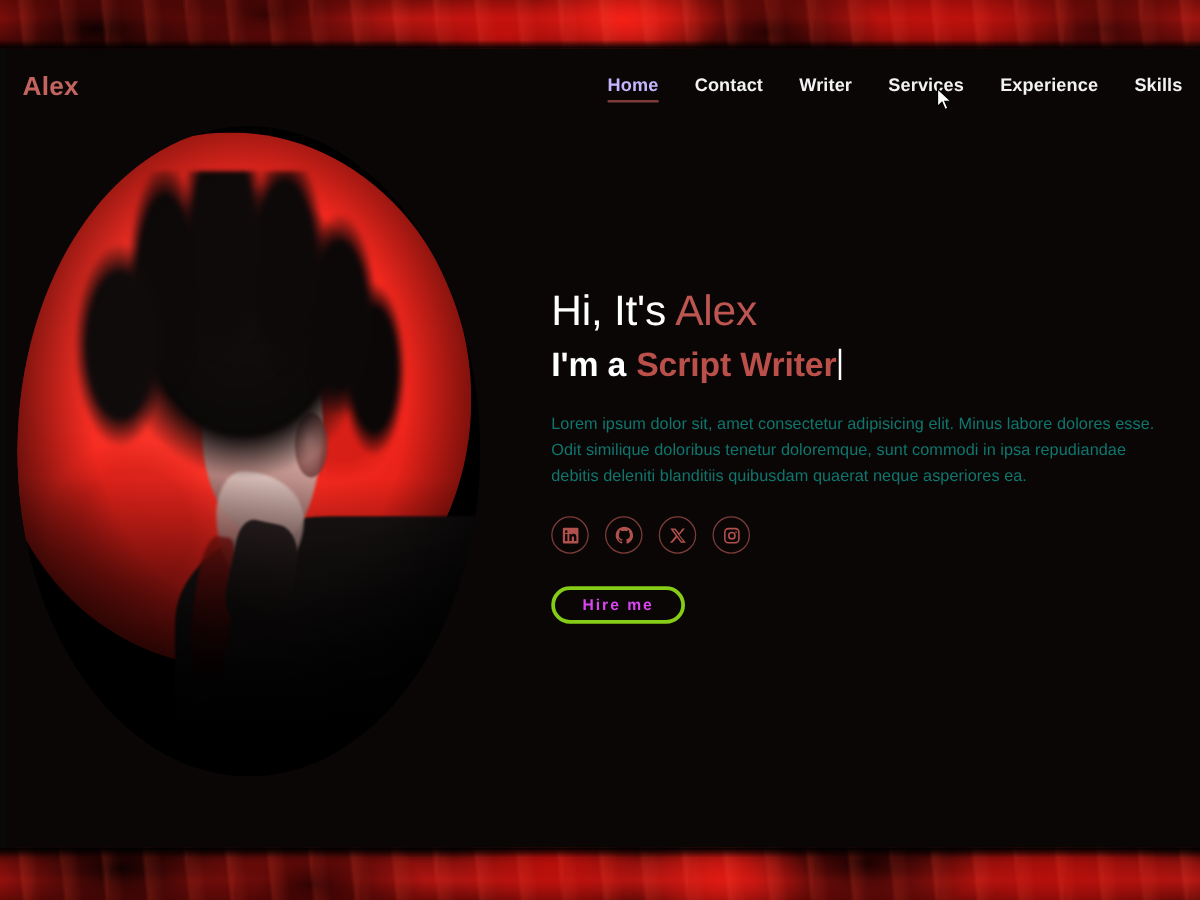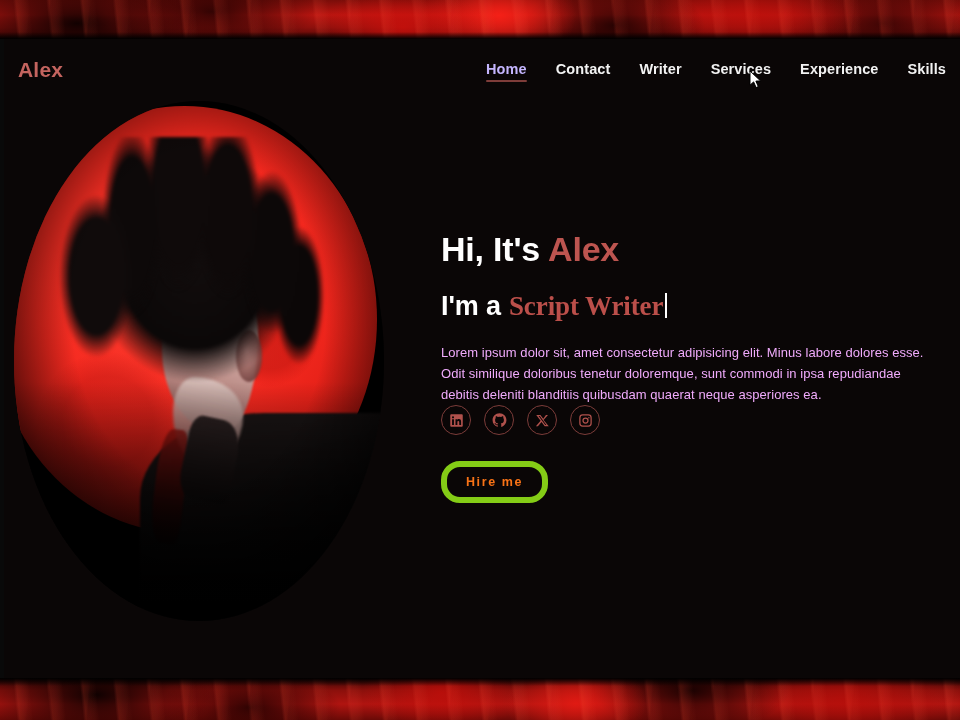--- a/index.html
+++ b/index.html
@@ -207,58 +207,59 @@
     position:absolute; inset:0;
     background:radial-gradient(ellipse 62% 58% at 50% 42%, rgba(0,0,0,0) 55%, rgba(0,0,0,.85) 100%);
   }
 
   
   .hero {
     position:absolute; left:437px; top:190px; width:505px;
     z-index:10;
   }
   .hero-line1 {
-    font-size:34px; font-weight:700; color:#ffffff;
+    font-size:34px; font-weight:400; color:#ffffff;
     letter-spacing:-.2px; line-height:1.22;
-    margin-bottom:20px;
+    margin-bottom:6px;
   }
   .hero-line1 .accent { color:#bd5550; }
   .hero-line2 {
     font-size:27px; font-weight:700; color:#ffffff;
     letter-spacing:-.1px; line-height:1.25;
     display:flex; align-items:baseline; gap:0;
     margin-bottom:18px;
   }
-  .hero-line2 .role { color:#bb4f4a; margin-left:8px;font-family:Liberation Serif, serif; }
+  .hero-line2 .role { color:#bb4f4a; margin-left:8px; }
   .caret {
     display:inline-block; width:2px; height:25px;
     background:#ffffff; margin-left:2px;
     transform:translateY(3px);
   }
   .hero-desc {
-    font-size:13px; line-height:1.62; color:#f0abfc;
+    font-size:13px; line-height:1.62; color:#0f766e;
     letter-spacing:.05px; max-width:500px;
+    margin-bottom:22px;
   }
 
   
   .socials { display:flex; gap:13px; margin-bottom:26px; }
   .social {
     width:30px; height:30px; border-radius:50%;
     border:1px solid #7c3c39;
     display:flex; align-items:center; justify-content:center;
     color:#b0514c;
   }
   .social svg { width:15px; height:15px; fill:currentColor; display:block; }
 
   
   .hire-btn {
     display:inline-flex; align-items:center; justify-content:center;
-    width:107px; height:42px;
-    border:6px solid #84cc16; border-radius:19px;
-    color:#f97316; background:transparent;
+    width:107px; height:30px;
+    border:3px solid #84cc16; border-radius:19px;
+    color:#d946ef; background:transparent;
     font-size:12.5px; font-weight:700; letter-spacing:1.6px;
     font-family:"Liberation Sans", sans-serif;
   }
 
   
   .cursor {
     position:absolute; left:749px; top:70px;
     width:13px; height:19px; z-index:60;
     pointer-events:none;
   }

